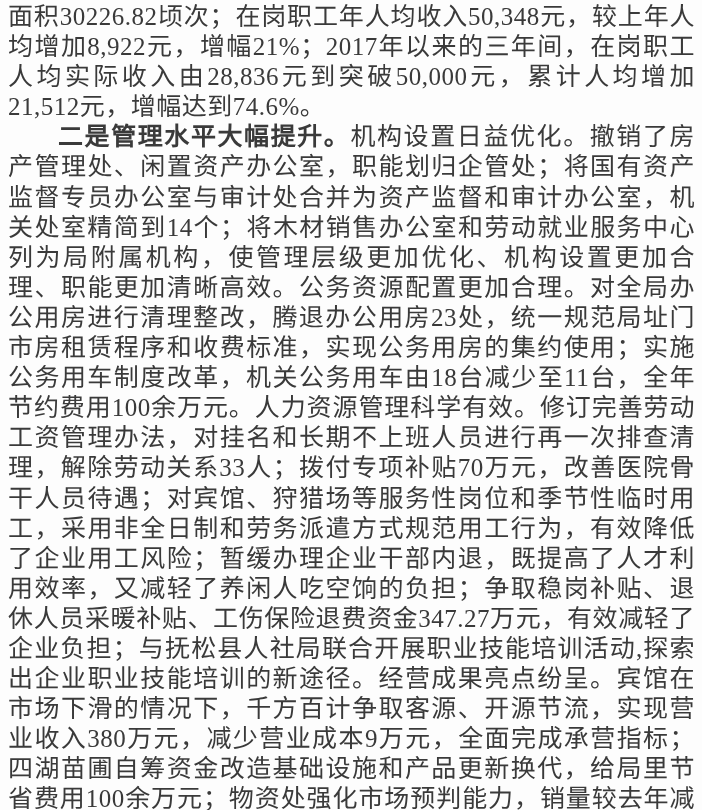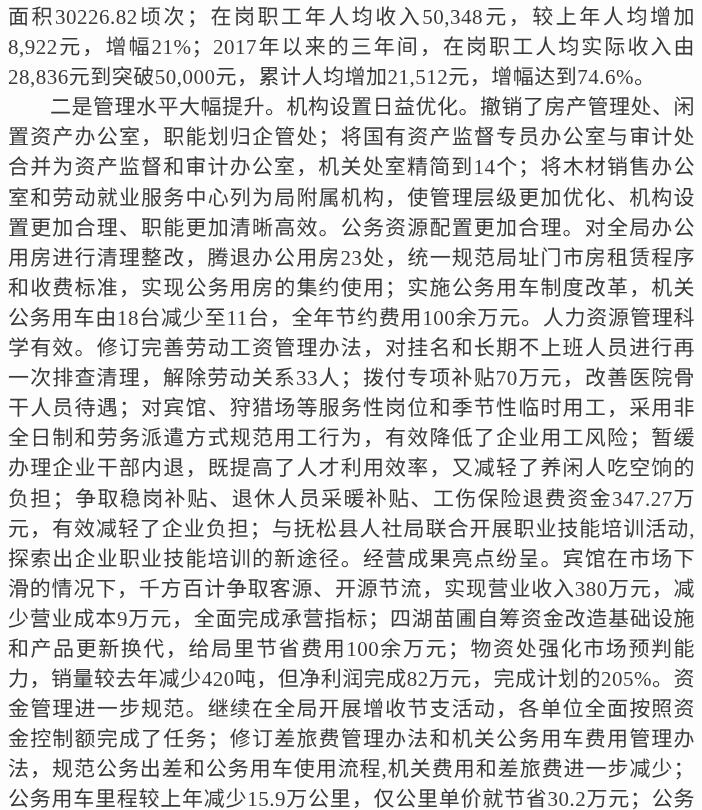--- a/index.html
+++ b/index.html
@@ -11,35 +11,35 @@
     height: 810px;
     background: #fdfdfd;
     overflow: hidden;
   }
   .page {
     box-sizing: border-box;
     width: 702px;
     height: 810px;
     padding: 2px 7px 0 8px;
     font-family: "Liberation Serif", "DejaVu Serif", serif;
-    font-size: 21px;
+    font-size: 25px;
     line-height: 30.1px;
     color: #3a3a3a;
     text-align: justify;
     letter-spacing: 0.5px;
   }
   .para {
     margin: 0;
     padding: 0;
   }
   .para.indent {
     text-indent: 2em;
   }
   .lead {
-    font-weight: normal;
+    font-weight: bold;
   }
 </style>
 </head>
 <body>
 
 <div class="page">
   <p class="para"><span>面积30226.82顷次；在岗职工年人均收入50,348元，较上年人均增加8,922元，增幅21%；2017年以来的三年间，在岗职工人均实际收入由28,836元到突破50,000元，累计人均增加21,512元，增幅达到74.6%。</span></p>
   <p class="para indent"><strong class="lead">二是管理水平大幅提升。</strong><span>机构设置日益优化。撤销了房产管理处、闲置资产办公室，职能划归企管处；将国有资产监督专员办公室与审计处合并为资产监督和审计办公室，机关处室精简到14个；将木材销售办公室和劳动就业服务中心列为局附属机构，使管理层级更加优化、机构设置更加合理、职能更加清晰高效。公务资源配置更加合理。对全局办公用房进行清理整改，腾退办公用房23处，统一规范局址门市房租赁程序和收费标准，实现公务用房的集约使用；实施公务用车制度改革，机关公务用车由18台减少至11台，全年节约费用100余万元。人力资源管理科学有效。修订完善劳动工资管理办法，对挂名和长期不上班人员进行再一次排查清理，解除劳动关系33人；拨付专项补贴70万元，改善医院骨干人员待遇；对宾馆、狩猎场等服务性岗位和季节性临时用工，采用非全日制和劳务派遣方式规范用工行为，有效降低了企业用工风险；暂缓办理企业干部内退，既提高了人才利用效率，又减轻了养闲人吃空饷的负担；争取稳岗补贴、退休人员采暖补贴、工伤保险退费资金347.27万元，有效减轻了企业负担；与抚松县人社局联合开展职业技能培训活动,探索出企业职业技能培训的新途径。经营成果亮点纷呈。宾馆在市场下滑的情况下，千方百计争取客源、开源节流，实现营业收入380万元，减少营业成本9万元，全面完成承营指标；四湖苗圃自筹资金改造基础设施和产品更新换代，给局里节省费用100余万元；物资处强化市场预判能力，销量较去年减少420吨，但净利润完成82万元，完成计划的205%。资金管理进一步规范。继续在全局开展增收节支活动，各单位全面按照资金控制额完成了任务；修订差旅费管理办法和机关公务用车费用管理办法，规范公务出差和公务用车使用流程,机关费用和差旅费进一步减少；公务用车里程较上年减少15.9万公里，仅公里单价就节省30.2万元；公务接待费用发生18.2万元，较上年节省20余万元；在集团全面归集所属企业资金账户情况下，主动协调争取资金，确保了企业经营活动的正常进行，尤其是保证了职工按时按月开资。安全生产保持平稳。加大投入力度，全年投入安全整改资金130万元；发挥安全管理的监管、宣传、教育职能，职工安全意识得到加强，全年无重大安全事故发生。</span></p>
 </div>
 

